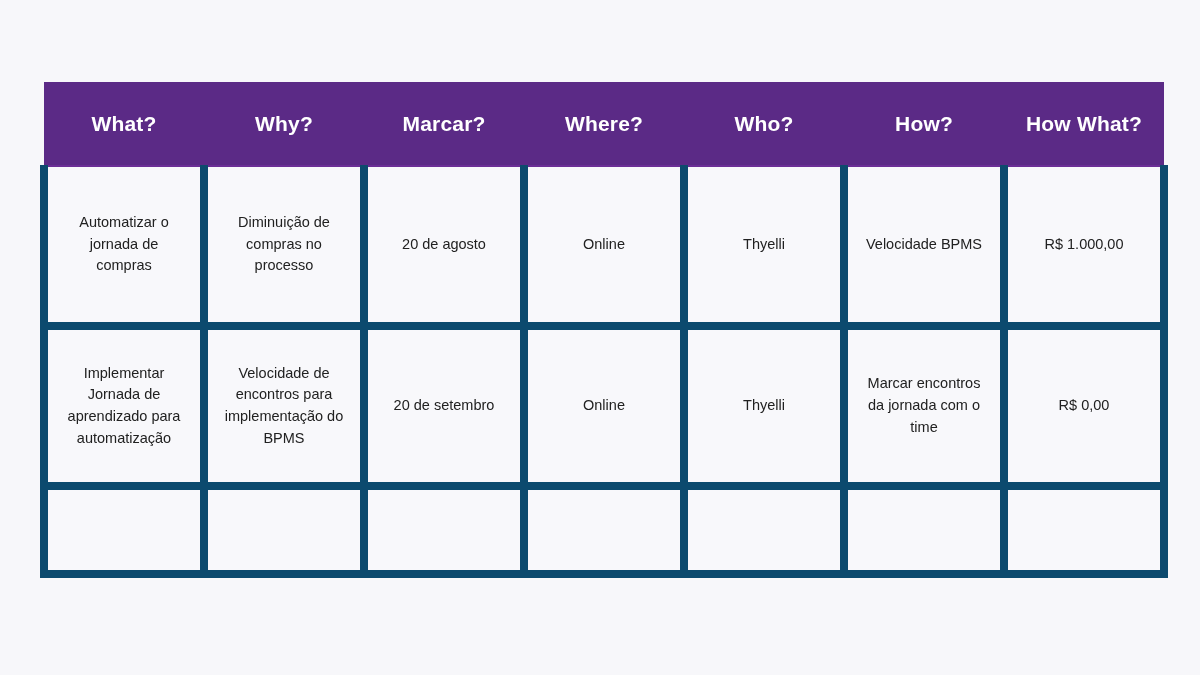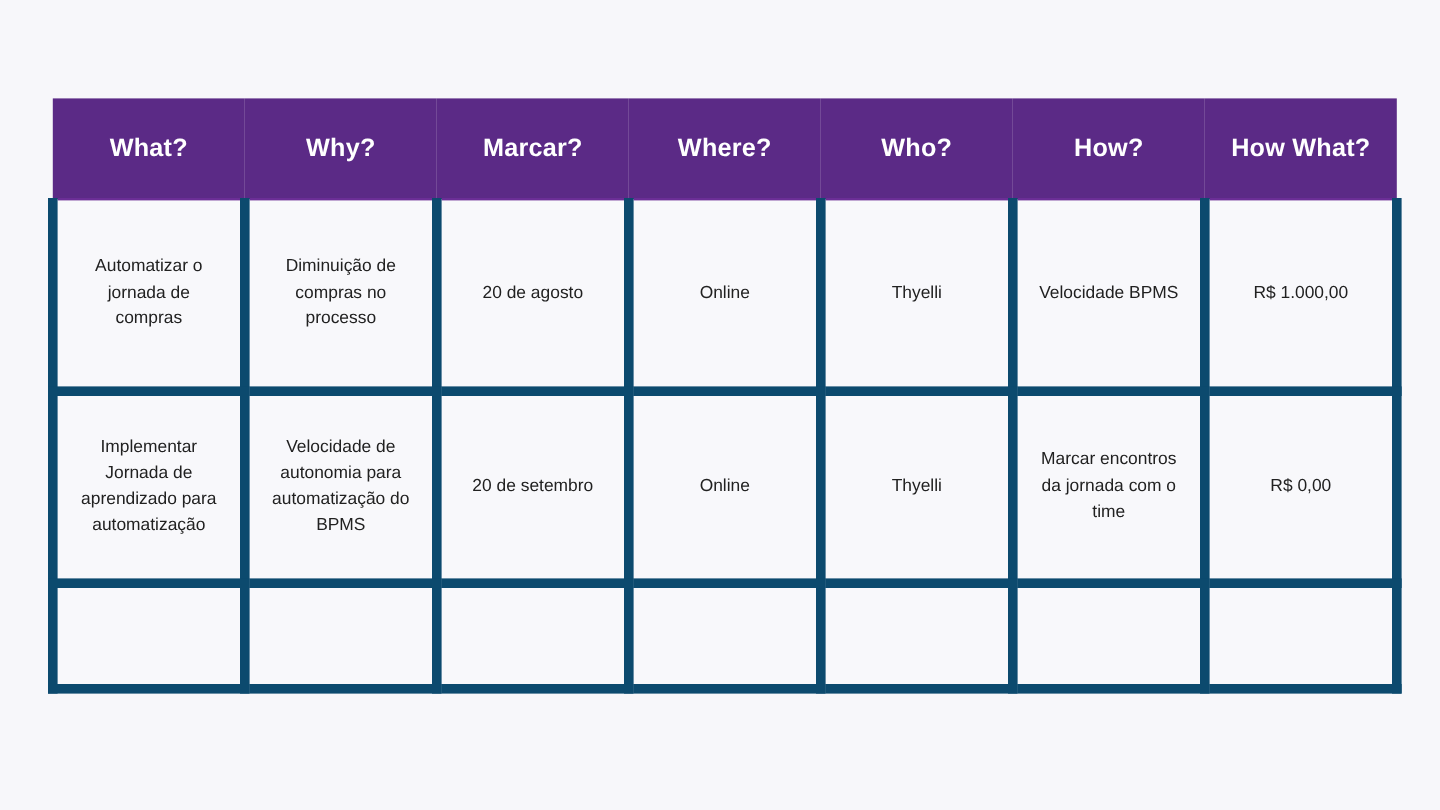--- a/index.html
+++ b/index.html
@@ -133,21 +133,21 @@
           <td>
               <span class="cell-text">R$ 1.000,00</span>
             </td>
         </tr>
 
         <tr class="row-tall">
           <td>
               <span class="cell-text">Implementar Jornada de aprendizado para automatização</span>
             </td>
           <td>
-              <span class="cell-text">Velocidade de autonomia para automatização do BPMS</span>
+              <span class="cell-text">Velocidade de encontros para implementação do BPMS</span>
             </td>
           <td>
               <span class="cell-text">20 de setembro</span>
             </td>
           <td>
               <span class="cell-text">Online</span>
             </td>
           <td>
               <span class="cell-text">Thyelli</span>
             </td>

